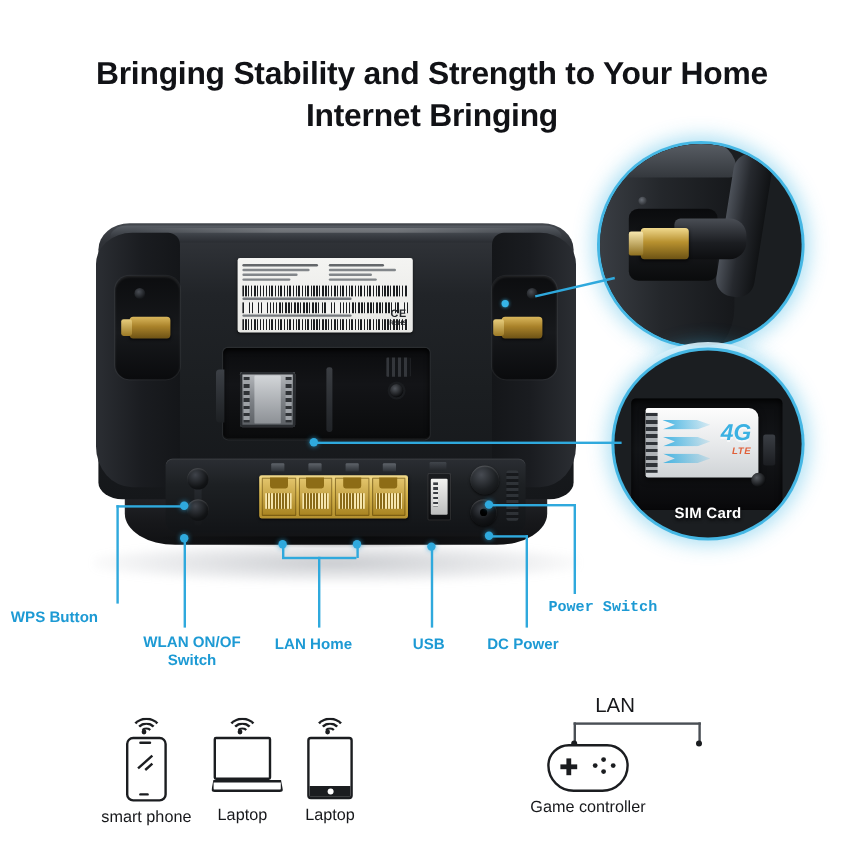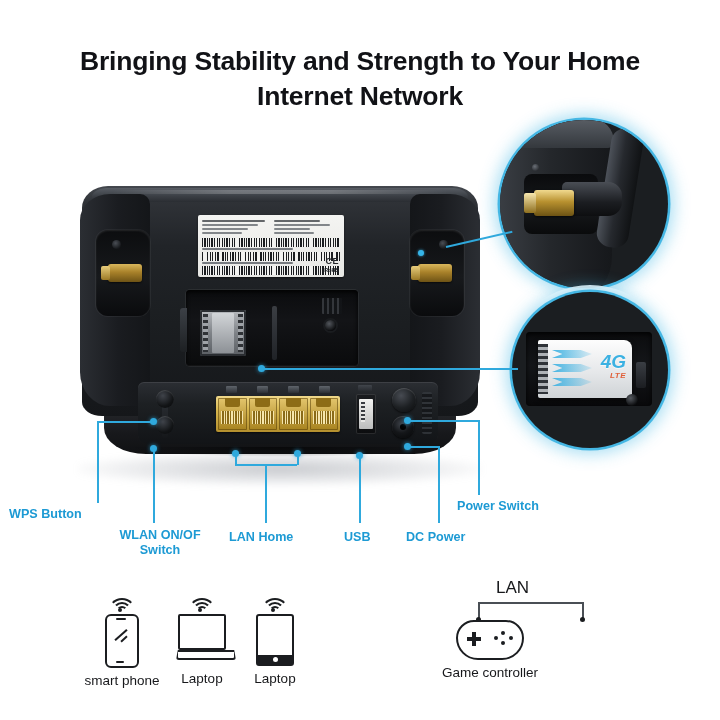--- a/index.html
+++ b/index.html
@@ -279,21 +279,21 @@
   }
   .za-rod{
     position:absolute;left:104px;top:8px;width:32px;height:120px;
     background:linear-gradient(90deg,#4d525a,#26292e 45%,#101214);
     border-radius:14px;transform:rotate(9deg);
   }
   .za-dot{position:absolute;left:32px;top:44px;width:7px;height:7px;border-radius:50%;
     background:radial-gradient(circle at 40% 36%,#6a6f77,#17191c);}
 
   .zs-bay{
-    position:absolute;left:14px;top:40px;width:126px;height:74px;
+    position:absolute;left:14px;top:40px;width:126px;height:93px;
     background:linear-gradient(180deg,#0b0c0e,#141619 45%,#09090b);
     border-radius:4px;box-shadow:inset 0 2px 5px rgba(0,0,0,.9);
   }
   .zs-card{
     position:absolute;left:12px;top:8px;width:94px;height:58px;
     background:linear-gradient(180deg,#fdfdfd,#e6e8ea 55%,#cfd3d6);
     border-radius:2px 8px 2px 2px;
     box-shadow:0 2px 5px rgba(0,0,0,.6);
     overflow:hidden;
   }
@@ -396,21 +396,21 @@
   .lanbr .tip{position:absolute;width:5px;height:5px;border-radius:50%;background:#1b1d20;}
   .lan-title{position:absolute;font-size:17px;color:#17181b;}
 </style>
 </head>
 <body>
 
 <div id="stage">
 
   <div class="title">
     <span>Bringing Stability and Strength to Your Home</span>
-    <span class="l2">Internet Network</span>
+    <span class="l2">Internet Bringing</span>
   </div>
 
   <div class="router-shadow"></div>
   <div class="router">
 
     <div class="base"></div>
 
     <div class="shell">
       <div class="toprim"></div>
       <div class="topgloss"></div>
@@ -520,20 +520,21 @@
           <i></i>
             <i></i>
             <i></i>
         </div>
         <div class="zs-4g">4G</div>
         <div class="zs-lte">LTE</div>
       </div>
       <div class="zs-edge"></div>
       <div class="zs-screw"></div>
     </div>
+    <div class="zs-caption">SIM Card</div>
   </div>
 
   <div class="cl h" style="left:446px;top:246px;width:68px;transform:rotate(-13deg);transform-origin:left center;"></div>
 
   <div class="cl h" style="left:262px;top:368px;width:256px;"></div>
   <div class="cdot" style="left:258px;top:365px;"></div>
 
   <div class="cdot" style="left:150px;top:418px;"></div>
   <div class="cl h" style="left:97px;top:421px;width:58px;"></div>
   <div class="cl v" style="left:97px;top:421px;height:82px;"></div>
@@ -556,21 +557,21 @@
   <div class="ctext" style="left:344px;top:530px;">USB</div>
 
   <div class="cdot" style="left:404px;top:443px;"></div>
   <div class="cl h" style="left:407px;top:446px;width:33px;"></div>
   <div class="cl v" style="left:438px;top:446px;height:77px;"></div>
   <div class="ctext" style="left:406px;top:530px;">DC Power</div>
 
   <div class="cdot" style="left:404px;top:417px;"></div>
   <div class="cl h" style="left:407px;top:420px;width:73px;"></div>
   <div class="cl v" style="left:478px;top:420px;height:75px;"></div>
-  <div class="ctext" style="left:457px;top:499px;">Power Switch</div>
+  <div class="ctext" style="left:457px;top:499px;font-family:Liberation Mono, monospace;">Power Switch</div>
 
   <div class="dev" style="left:78px;top:592px;width:88px;">
     <div class="wifi">
       <span class="a1"></span>
         <span class="a2"></span>
         <span class="a3"></span>
         <span class="dot"></span>
     </div>
     <div class="ph">
       <div class="slash"></div>

